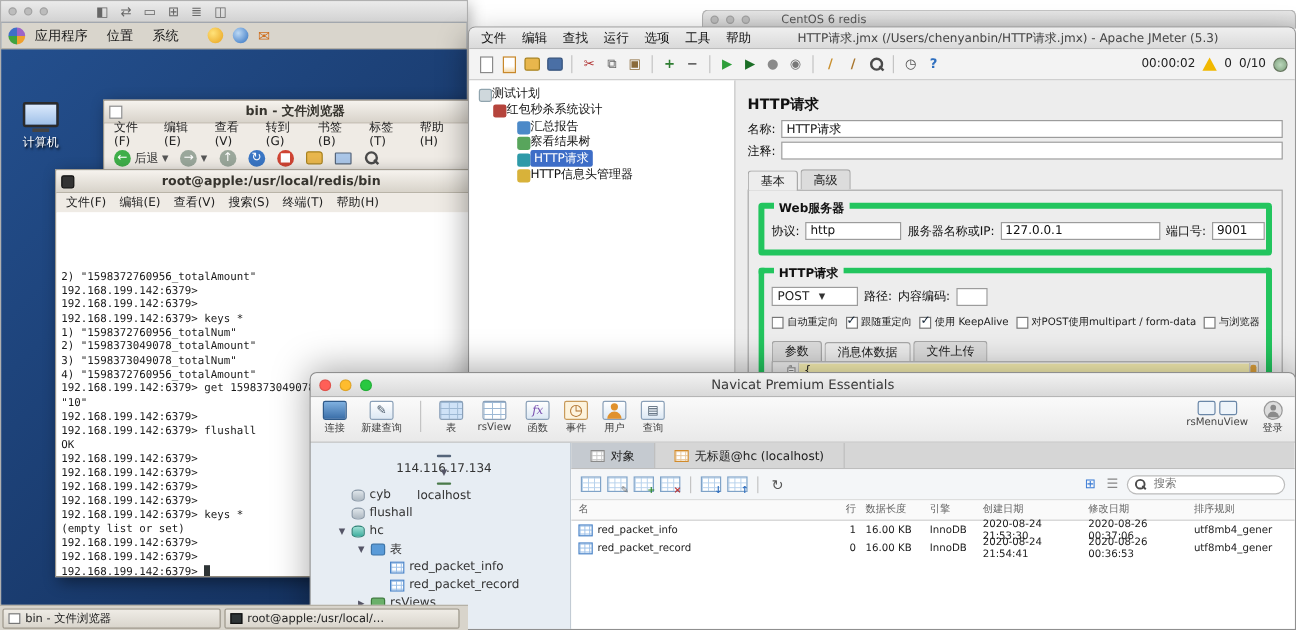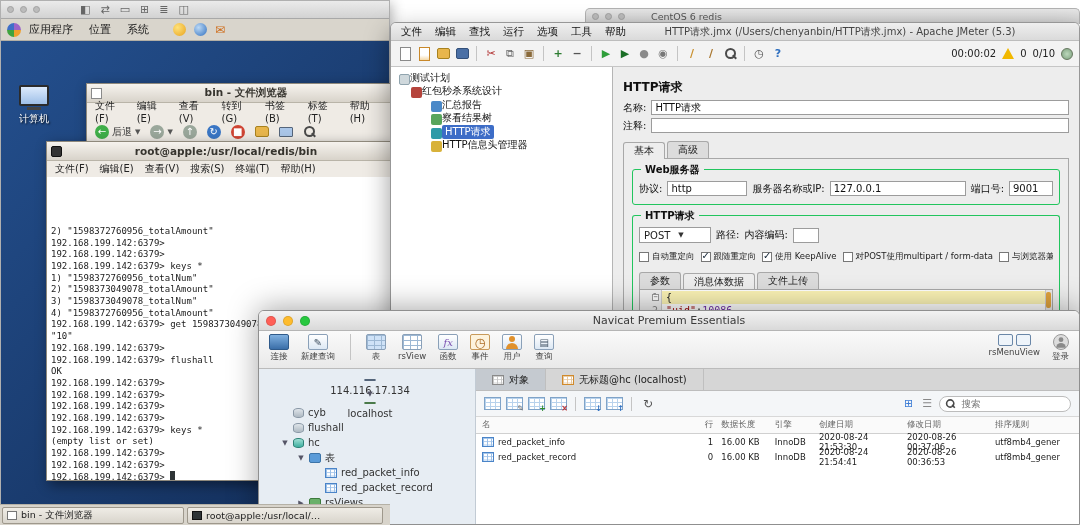--- a/index.html
+++ b/index.html
@@ -106,21 +106,21 @@
   .frow{display:flex;align-items:center;gap:5px;margin:3px 10px;}
   .flabel{white-space:nowrap;color:#111;}
   .tin{height:15px;border:1px solid #9c9c9c;background:#fff;font-size:10px;padding:0 3px;
     font-family:inherit;color:#111;}
   .grow{flex:1;}
   .jm-tabs{display:flex;margin:8px 0 0 10px;}
   .jm-tab{padding:1px 10px;border:1px solid #a8a8a8;border-bottom:none;background:#dcdcdc;
     border-radius:3px 3px 0 0;margin-right:2px;}
   .jm-tab.on{background:#ededed;position:relative;top:1px;}
   .jm-tabpanel{border:1px solid #a8a8a8;margin:0 10px;padding:10px 8px 0 8px;}
-  .group{border:1px solid #22c55e;border-radius:3px;position:relative;padding:9px 6px 6px;margin-bottom:10px;}
+  .group{border:5px solid #22c55e;border-radius:3px;position:relative;padding:9px 6px 6px;margin-bottom:10px;}
   .group .legend{position:absolute;top:-7px;left:8px;background:#ededed;padding:0 4px;font-weight:bold;color:#111;}
   .msel{height:16px;border:1px solid #9c9c9c;background:#fff;display:flex;align-items:center;
     padding:0 4px;gap:8px;}
   .msel .ar{font-size:7px;color:#333;}
   .cbrow{display:flex;align-items:center;gap:6px;margin-top:8px;font-size:8.5px;white-space:nowrap;overflow:hidden;}
   .cb{display:flex;align-items:center;gap:3px;}
   .cb .box{width:10px;height:10px;border:1px solid #777;background:#fff;position:relative;flex:0 0 auto;}
   .cb.on .box::after{content:"✓";position:absolute;left:0;top:-3px;font-size:10px;font-weight:bold;color:#123;}
   .btabs{display:flex;margin-top:9px;}
   .ed{display:flex;border:1px solid #a8a8a8;background:#fff;height:70px;position:relative;

